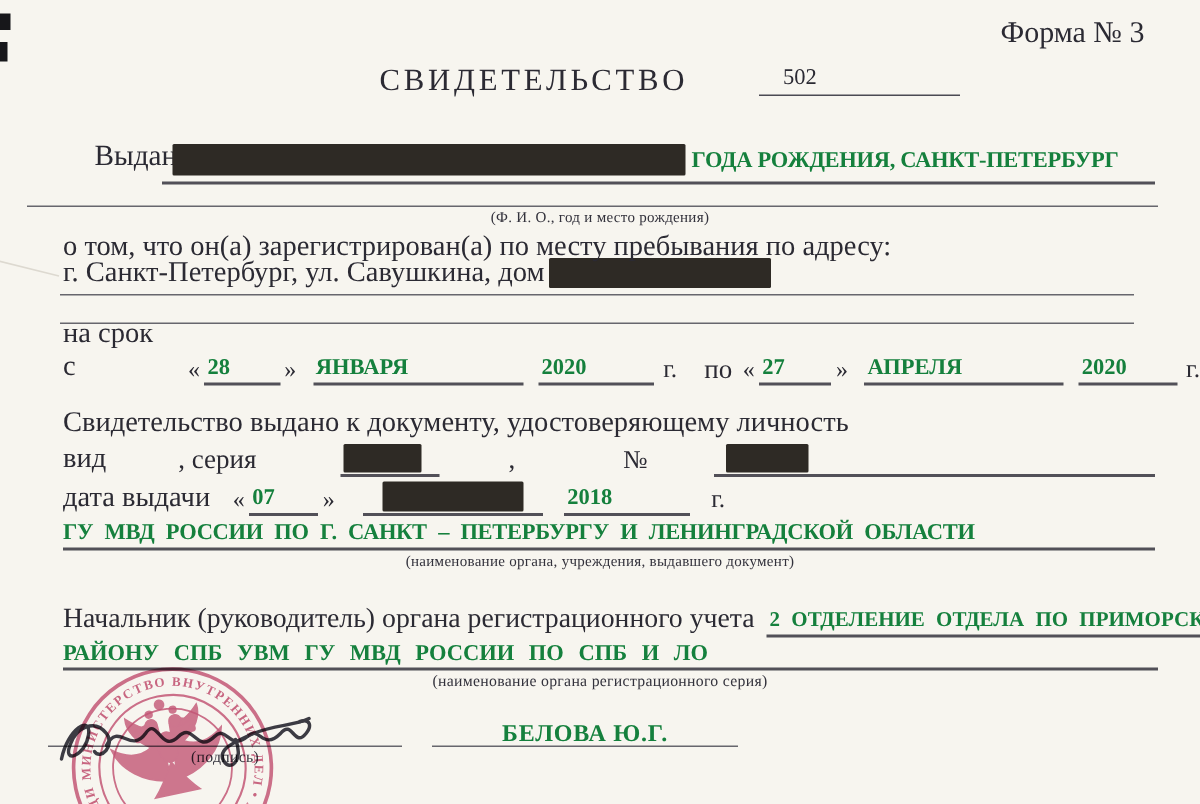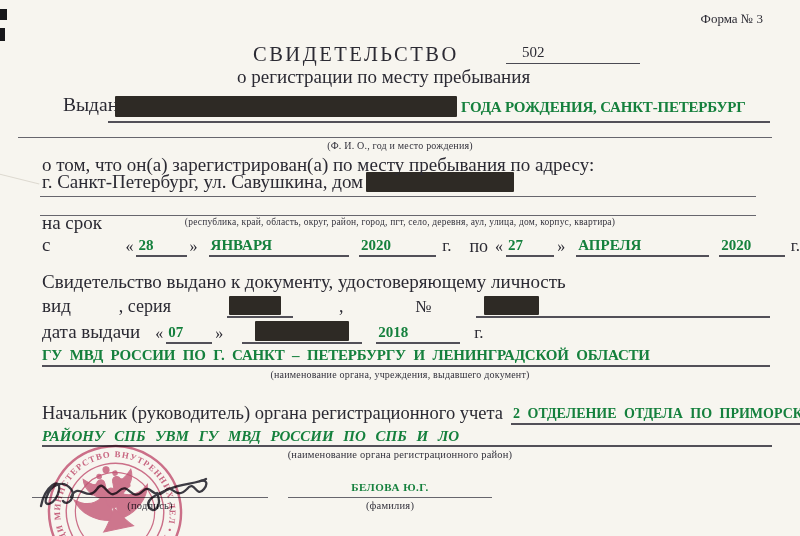--- a/index.html
+++ b/index.html
@@ -28,41 +28,39 @@
 </style>
 </head>
 <body>
 
 <div class="page">
 
   <div class="artifact" style="left:0;top:9px;width:7px;height:11px;"></div>
   <div class="artifact" style="left:0;top:28px;width:5px;height:13px;"></div>
   <div class="crease" style="left:-6px;top:178px;"></div>
 
-  <div class="abs" style="right:37px;top:11px;font-size:13px;font-family:Liberation Serif, serif;">Форма № 3</div>
+  <div class="abs" style="right:37px;top:11px;font-size:20px;font-family:Liberation Serif, serif;">Форма № 3</div>
 
   <div class="abs" style="left:253px;top:43px;font-size:20.5px;letter-spacing:2.5px;">СВИДЕТЕЛЬСТВО</div>
   <div class="abs" style="left:506px;top:44px;width:134px;height:20px;border-bottom:1.5px solid rgba(45,44,55,.85);font-size:15px;padding-left:16px;box-sizing:border-box;"><span>502</span></div>
-  <div class="abs" style="left:237px;top:66px;font-size:19px;">о регистрации по месту пребывания</div>
 
   <div class="abs" style="left:63px;top:94px;font-size:19.5px;">Выдано</div>
   <div class="abs redact" style="left:115px;top:96px;width:342px;height:21px;"></div>
   <div class="abs bold-val" style="left:461px;top:99px;font-size:15px;letter-spacing:-0.2px;">ГОДА РОЖДЕНИЯ, САНКТ-ПЕТЕРБУРГ</div>
   <div class="rule" style="left:108px;top:121px;width:662px;"></div>
   <div class="rule thin" style="left:18px;top:137px;width:754px;"></div>
   <div class="caption" style="top:140px;font-size:10px;">(Ф. И. О., год и место рождения)</div>
 
   <div class="abs" style="left:42px;top:171px;font-size:19px;display:flex;align-items:center;">
     <span>г. Санкт-Петербург, ул. Савушкина, дом</span>
     <span class="redact" style="width:148px;height:20px;margin-left:3px;"></span>
   </div>
   <div class="abs" style="left:42px;top:154px;font-size:19px;">о том, что он(а) зарегистрирован(а) по месту пребывания по адресу:</div>
   <div class="rule thin" style="left:40px;top:196px;width:716px;"></div>
   <div class="rule thin" style="left:40px;top:215px;width:716px;"></div>
-  <div class="caption" style="top:217px;font-size:9.5px;">(республика, край, область, округ, район, город, пгт, село, деревня, аул, улица, дом, корпус, квартира)</div>
 
   <div class="row" style="left:42px;top:233px;height:24px;">
     <span style="font-size:19px;margin-right:10px;padding-bottom:1px;">на срок с</span>
     <span class="q">«</span>
     <span class="cell bold-val" style="width:48px;font-size:15px;">28</span>
     <span class="q">»</span>
     <span class="cell bold-val" style="width:142px;font-size:15px;margin-left:8px;">ЯНВАРЯ</span>
     <span class="cell bold-val" style="width:76px;font-size:15px;margin-left:10px;">2020</span>
     <span style="font-size:17px;margin:0 6px 1px 6px;">г.</span>
     <span style="font-size:18px;margin:0 4px 0 12px;">по</span>
@@ -102,29 +100,28 @@
   <div class="abs" style="left:42px;top:346px;width:728px;height:21px;border-bottom:2px solid rgba(45,44,55,.82);box-sizing:border-box;">
     <span class="bold-val" style="font-size:15px;word-spacing:4px;letter-spacing:-0.2px;">ГУ МВД РОССИИ ПО Г. САНКТ – ПЕТЕРБУРГУ И ЛЕНИНГРАДСКОЙ ОБЛАСТИ</span>
   </div>
   <div class="caption" style="top:369px;font-size:10px;">(наименование органа, учреждения, выдавшего документ)</div>
 
   <div class="row" style="left:42px;top:400px;right:32px;height:25px;">
     <span style="font-size:18.5px;padding-bottom:1px;white-space:nowrap;">Начальник (руководитель) органа регистрационного учета</span>
     <span class="cell bold-val" style="flex:1;font-size:14px;word-spacing:4px;margin-left:8px;white-space:nowrap;">2 ОТДЕЛЕНИЕ ОТДЕЛА ПО ПРИМОРСКОМУ</span>
   </div>
   <div class="abs" style="left:42px;top:427px;width:730px;height:20px;border-bottom:2px solid rgba(45,44,55,.82);box-sizing:border-box;">
-    <span class="bold-val" style="font-size:15px;word-spacing:6px;font-style:italic;">РАЙОНУ СПБ УВМ ГУ МВД РОССИИ ПО СПБ И ЛО</span>
+    <span class="bold-val" style="font-size:15px;word-spacing:6px;">РАЙОНУ СПБ УВМ ГУ МВД РОССИИ ПО СПБ И ЛО</span>
   </div>
-  <div class="caption" style="top:449px;font-size:10.5px;">(наименование органа регистрационного район)</div>
+  <div class="caption" style="top:449px;font-size:10.5px;">(наименование органа регистрационного серия)</div>
 
   <div class="rule thin" style="left:32px;top:497px;width:236px;"></div>
   <div class="caption" style="left:60px;right:auto;width:180px;top:500px;font-size:10.5px;">(подпись)</div>
-  <div class="abs bold-val" style="left:288px;top:481px;width:204px;text-align:center;font-size:11px;letter-spacing:.5px;">БЕЛОВА Ю.Г.</div>
+  <div class="abs bold-val" style="left:288px;top:481px;width:204px;text-align:center;font-size:16px;letter-spacing:.5px;">БЕЛОВА Ю.Г.</div>
   <div class="rule thin" style="left:288px;top:497px;width:204px;"></div>
-  <div class="caption" style="left:288px;right:auto;width:204px;top:500px;font-size:10.5px;">(фамилия)</div>
 
   <div class="stamp-wrap">
     <svg width="142" height="142" viewBox="0 0 140 140">
       <g fill="none" stroke="#c2436b" opacity="0.85">
         <circle cx="70" cy="70" r="65" stroke-width="2.4"></circle>
         <circle cx="70" cy="70" r="48" stroke-width="1.4"></circle>
         <circle cx="70" cy="70" r="39" stroke-width="1.2"></circle>
       </g>
       <path id="ringPath" d="M 16,70 A 54,54 0 1,1 124,70 A 54,54 0 1,1 16,70" fill="none" stroke="none"></path>
       <path id="numPath" d="M 28,96 A 46,46 0 0 0 112,96" fill="none" stroke="none"></path>

